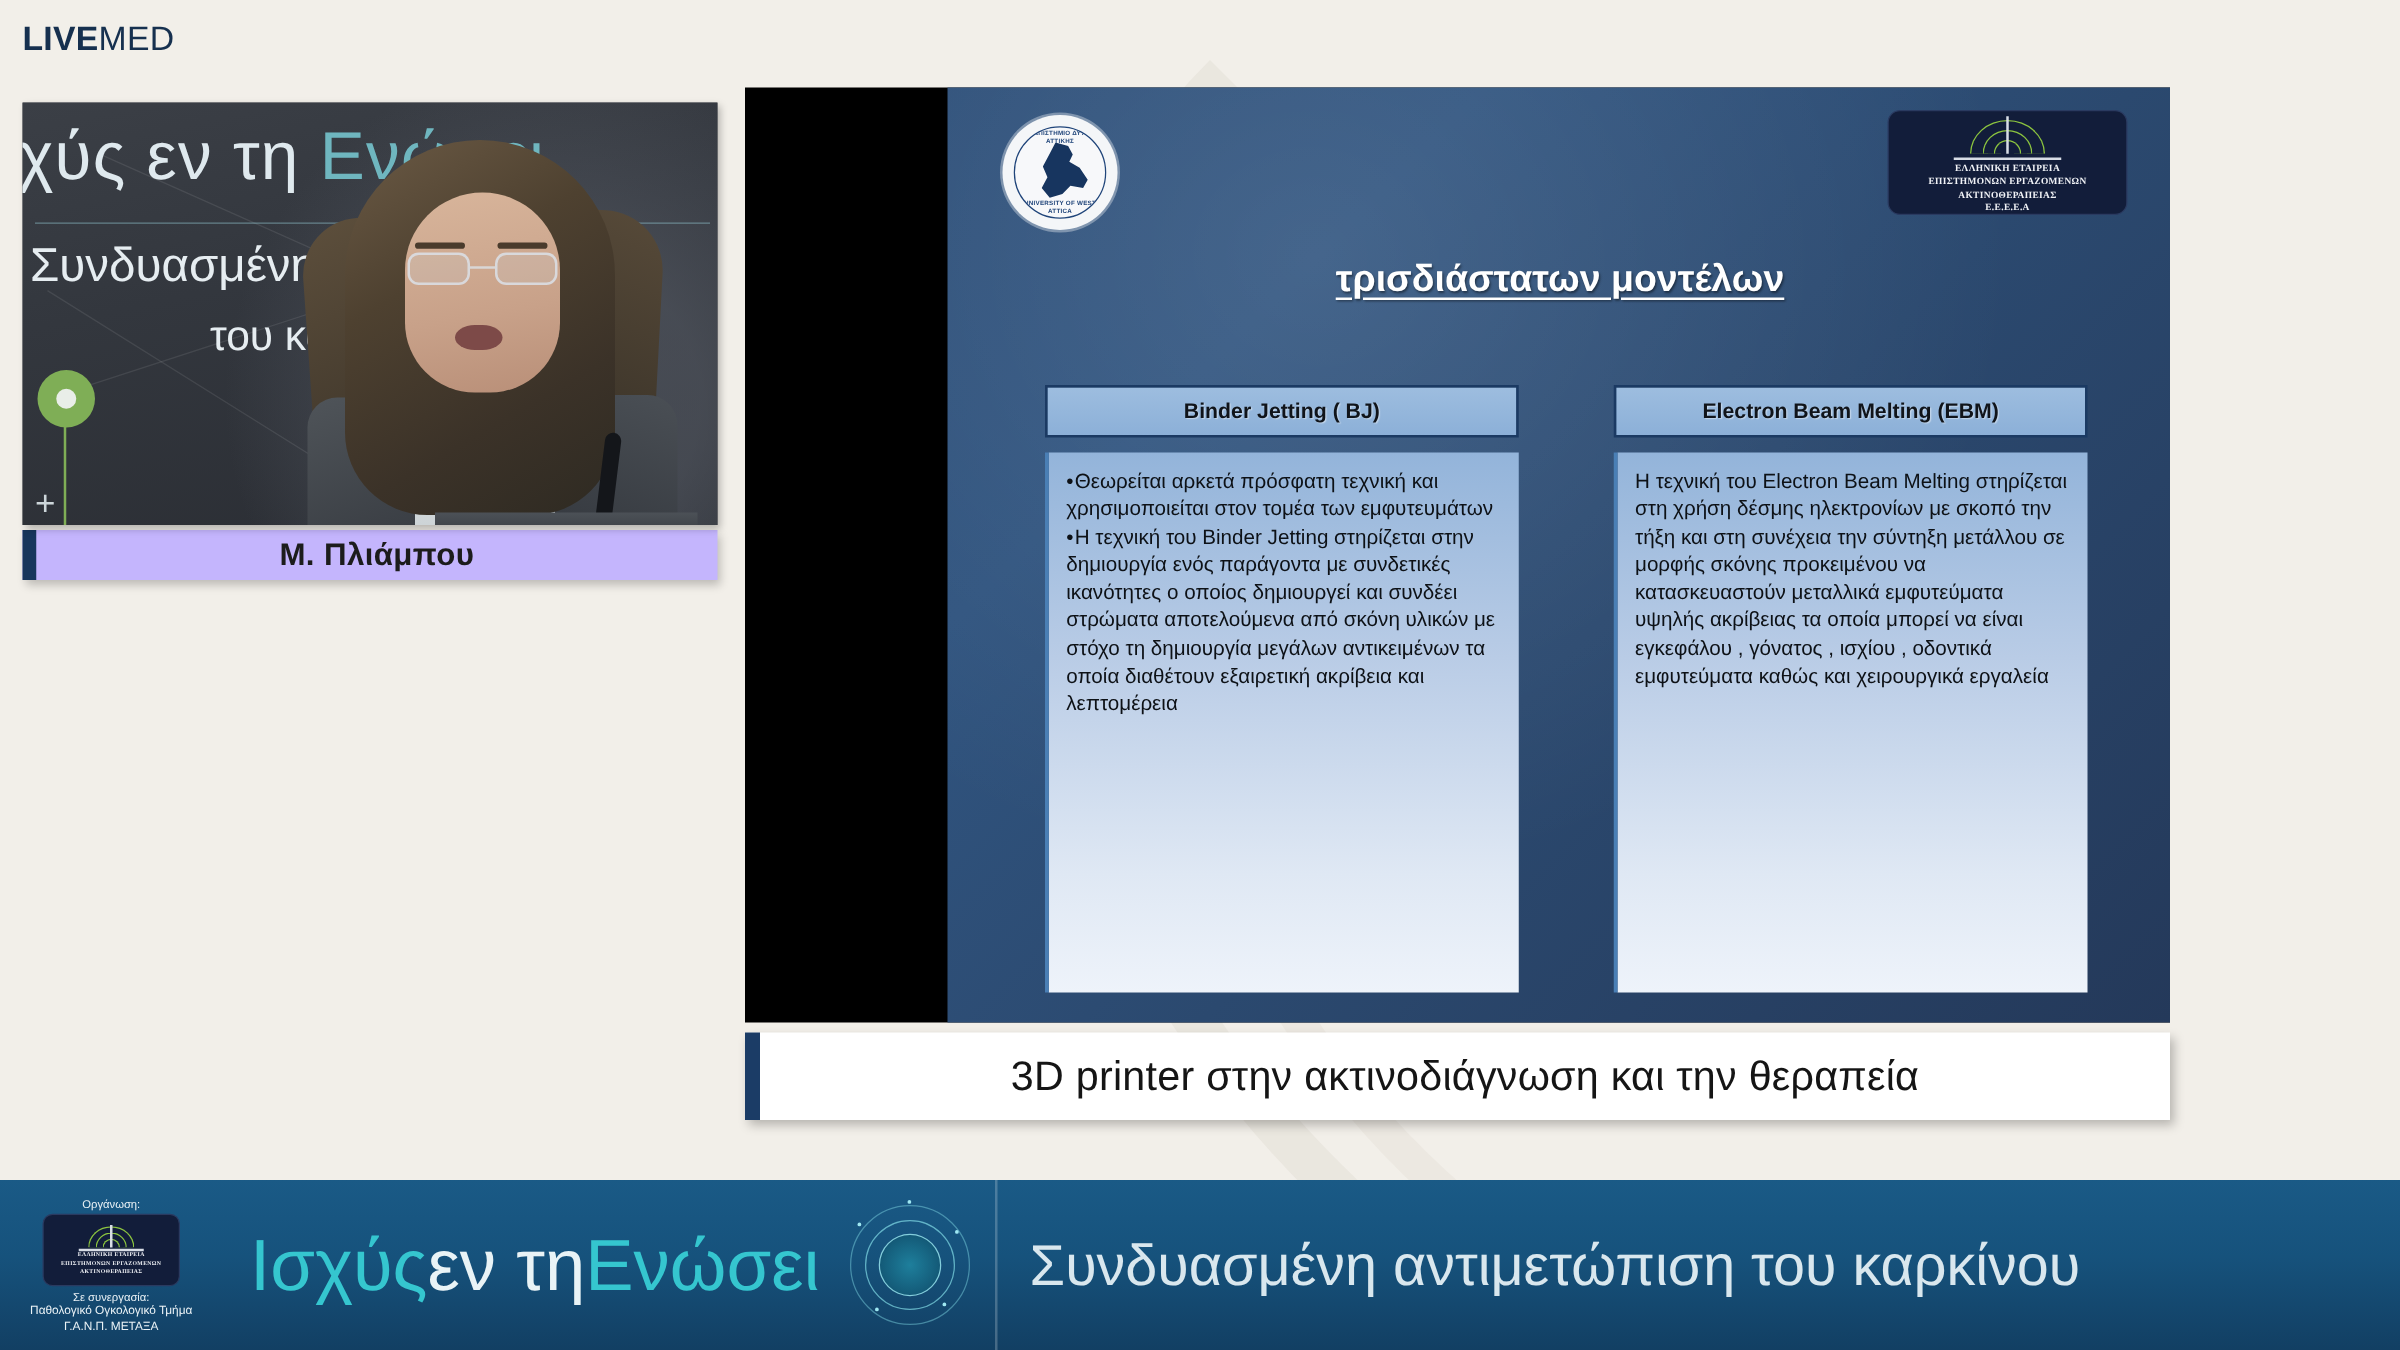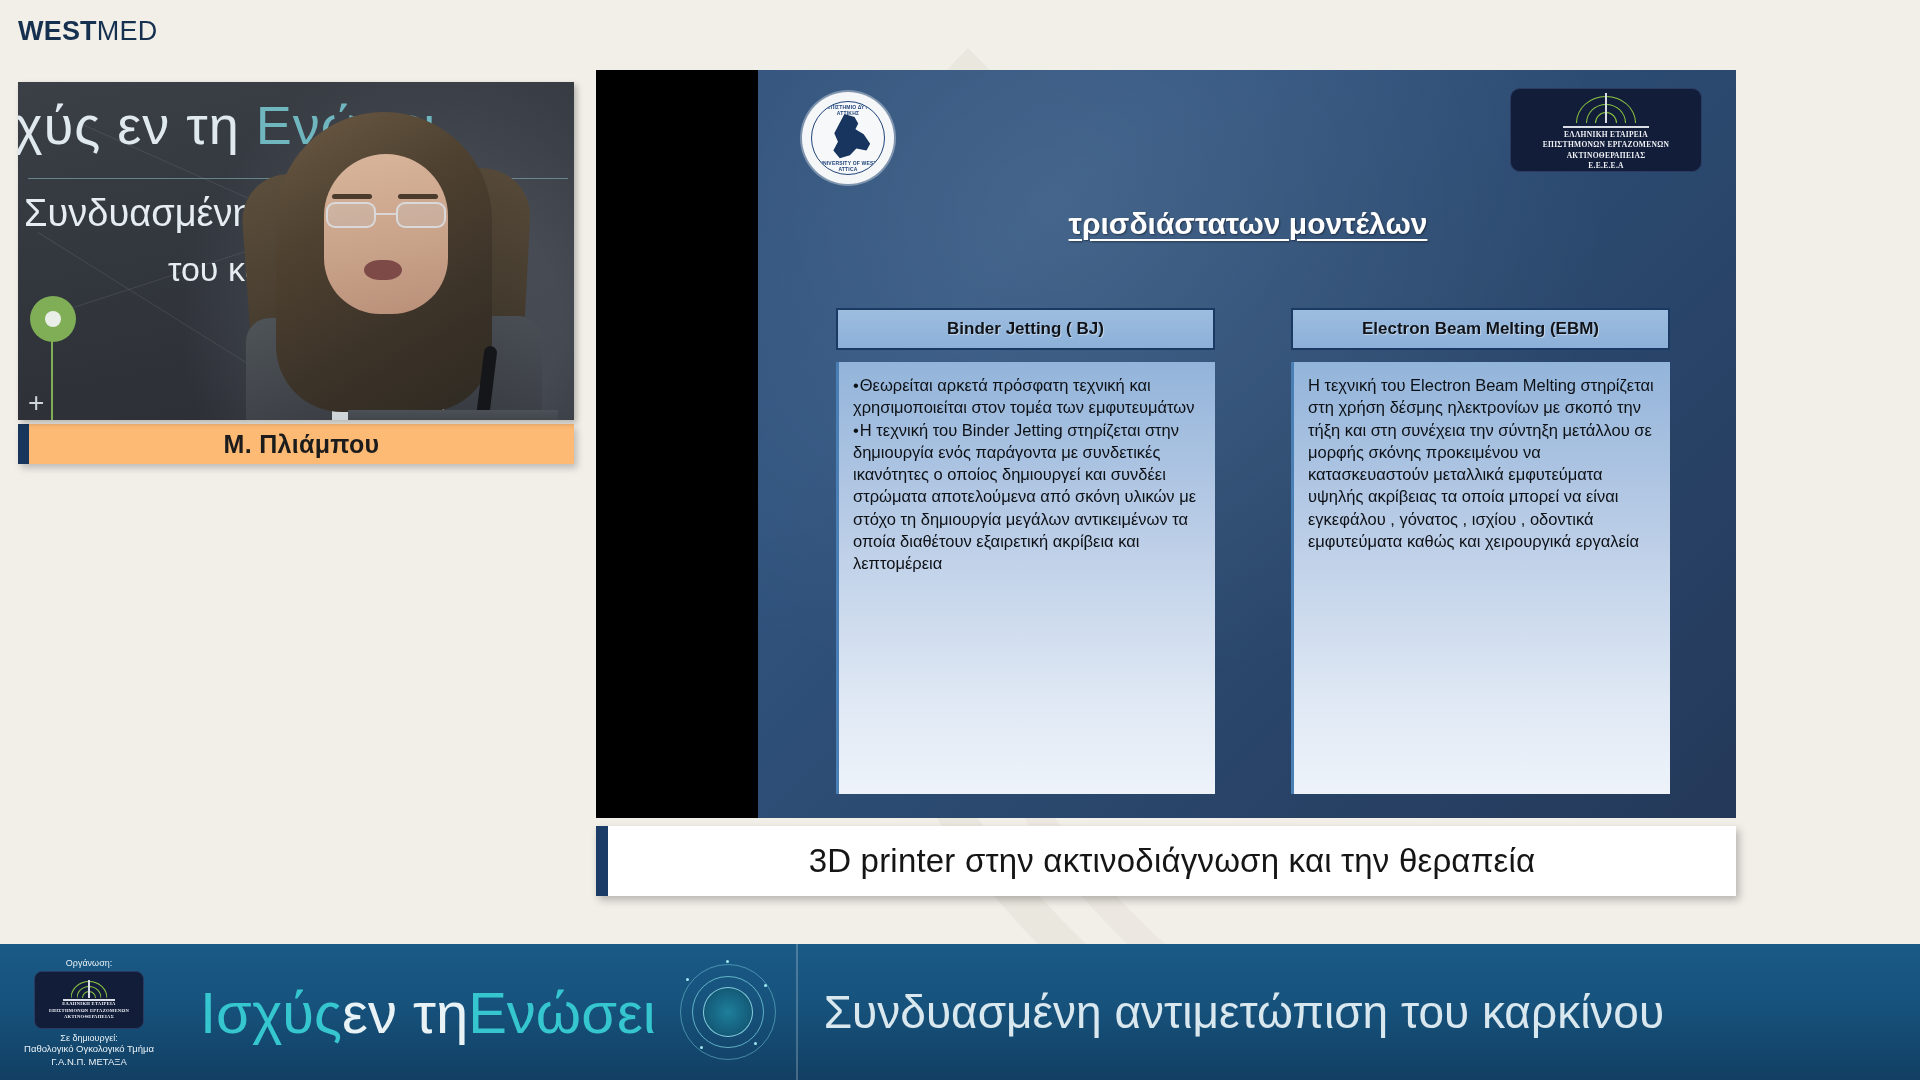--- a/index.html
+++ b/index.html
@@ -119,21 +119,21 @@
     position:absolute; left:252px; top:236px; width:13px; height:78px;
     background:#14161a; border-radius:7px; transform:rotate(7deg);
   }
   .p-podium {
     position:absolute; left:120px; top:300px; width:210px; height:40px;
     background:linear-gradient(180deg,#4c5157,#23262a);
   }
 
   
   .nameplate {
-    width:556px; height:40px; margin-top:4px; background:#fdba74;
+    width:556px; height:40px; margin-top:4px; background:#c4b5fd;
     border-left:11px solid #18365c; display:flex; align-items:center; justify-content:center;
     box-shadow:3px 4px 7px rgba(0,0,0,.22);
   }
   .nameplate span {
     font-size:25px; font-weight:bold; color:#1c1c1c; letter-spacing:.3px;
   }
 
   
   .stage {
     position:absolute; left:596px; top:70px; width:1140px; height:748px;
@@ -282,21 +282,21 @@
 </head>
 <body>
 
 <svg class="watermark" viewBox="0 0 640 960">
   <path d="M300 20 C 140 180, 90 420, 200 640 C 260 770, 330 860, 420 940" fill="none" stroke="#ddd8cf" stroke-width="34" opacity=".75"></path>
   <path d="M400 40 C 280 200, 210 430, 300 660 C 350 790, 430 880, 520 950" fill="none" stroke="#e3ded6" stroke-width="26" opacity=".8"></path>
   <path d="M220 120 C 120 300, 120 520, 230 720" fill="none" stroke="#e6e1d9" stroke-width="18"></path>
 </svg>
 
 <div class="brand">
-  <span class="b1">WEST</span>
+  <span class="b1">LIVE</span>
   <span class="b2">MED</span>
 </div>
 
 <div class="speaker-wrap">
   <div class="speaker-video">
     <div class="sv-bg"></div>
     <div class="sv-line" style="left:60px; top:40px; width:420px; transform:rotate(24deg);"></div>
     <div class="sv-line" style="left:20px; top:150px; width:380px; transform:rotate(32deg);"></div>
     <div class="sv-line" style="left:40px; top:230px; width:300px; transform:rotate(-18deg);"></div>
 
@@ -405,21 +405,21 @@
           <div class="arc a1"></div>
         <div class="needle"></div>
       </div>
       <div class="badge-base"></div>
       <div class="badge-lines">
         <div>ΕΛΛΗΝΙΚΗ  ΕΤΑΙΡΕΙΑ</div>
         <div>ΕΠΙΣΤΗΜΟΝΩΝ  ΕΡΓΑΖΟΜΕΝΩΝ</div>
         <div>ΑΚΤΙΝΟΘΕΡΑΠΕΙΑΣ</div>
       </div>
     </div>
-    <div class="coop-label">Σε δημιουργεί:</div>
+    <div class="coop-label">Σε συνεργασία:</div>
     <div class="coop-name">
       <div>Παθολογικό Ογκολογικό  Τμήμα</div>
       <div>Γ.Α.Ν.Π. ΜΕΤΑΞΑ</div>
     </div>
   </div>
 
   <div class="banner-slogan">
     <span class="w1">Ισχύς</span>
     <span class="w2">εν τη</span>
     <span class="w3">Ενώσει</span>

